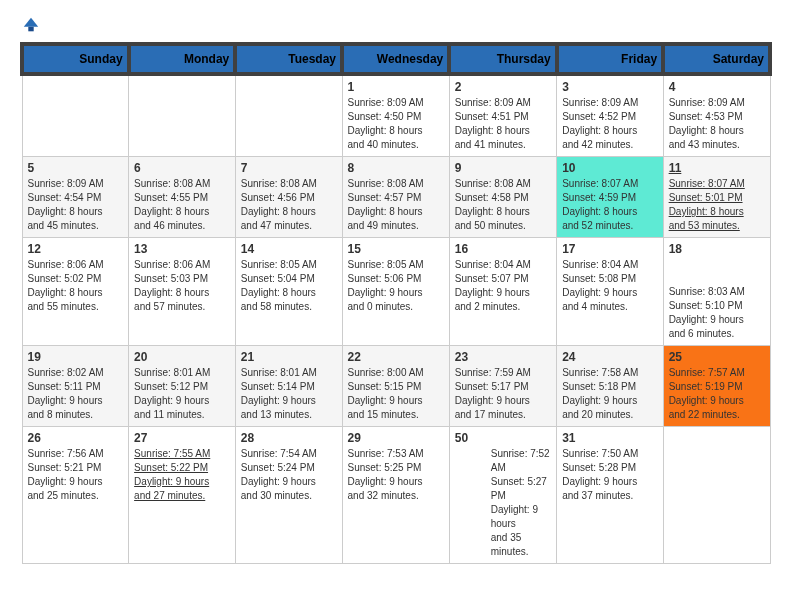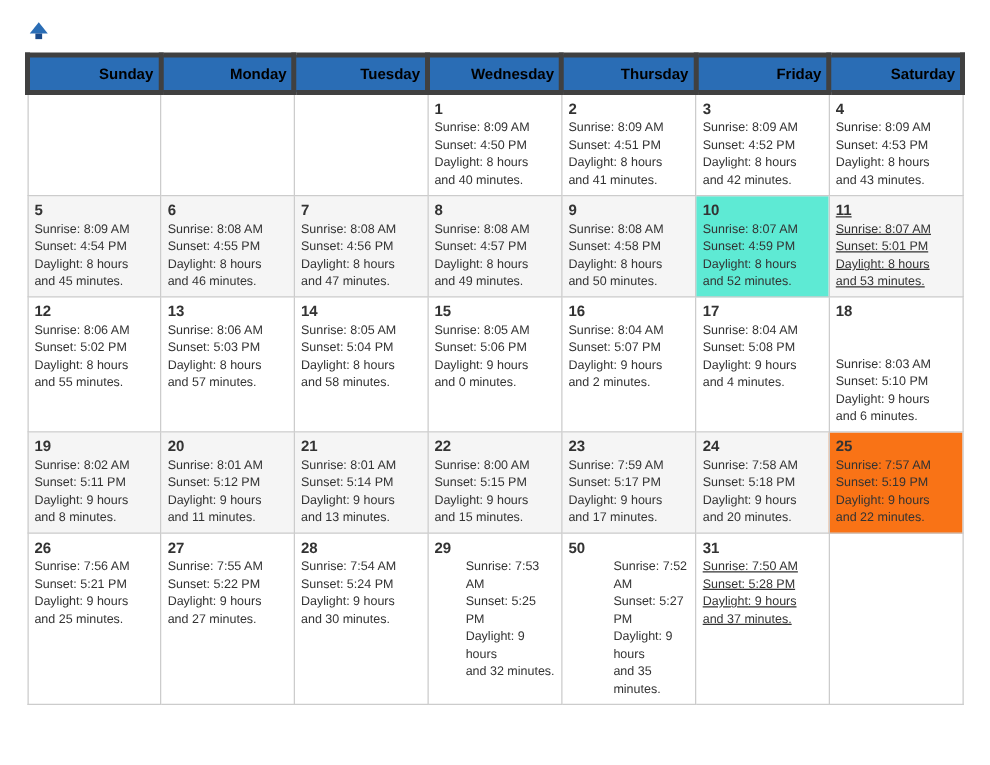--- a/index.html
+++ b/index.html
@@ -325,49 +325,49 @@
         <tr>
           <td>
             <div class="day-number">26</div>
             <div class="day-info" style="white-space: pre-line;">Sunrise: 7:56 AM
 Sunset: 5:21 PM
 Daylight: 9 hours
 and 25 minutes.</div>
           </td>
           <td>
             <div class="day-number">27</div>
-            <div class="day-info" style="white-space: pre-line;">Sunrise: 7:55 AM
+            <div class="day-info" style="white-space: pre-line; text-decoration: underline;">Sunrise: 7:55 AM
 Sunset: 5:22 PM
 Daylight: 9 hours
 and 27 minutes.</div>
           </td>
           <td>
             <div class="day-number">28</div>
             <div class="day-info" style="white-space: pre-line;">Sunrise: 7:54 AM
 Sunset: 5:24 PM
 Daylight: 9 hours
 and 30 minutes.</div>
           </td>
           <td>
             <div class="day-number">29</div>
-            <div class="day-info" style="white-space: pre-line; margin-left: 25px;">Sunrise: 7:53 AM
+            <div class="day-info" style="white-space: pre-line;">Sunrise: 7:53 AM
 Sunset: 5:25 PM
 Daylight: 9 hours
 and 32 minutes.</div>
           </td>
           <td>
             <div class="day-number">50</div>
             <div class="day-info" style="white-space: pre-line; margin-left: 36px;">Sunrise: 7:52 AM
 Sunset: 5:27 PM
 Daylight: 9 hours
 and 35 minutes.</div>
           </td>
           <td>
             <div class="day-number">31</div>
-            <div class="day-info" style="white-space: pre-line; text-decoration: underline;">Sunrise: 7:50 AM
+            <div class="day-info" style="white-space: pre-line;">Sunrise: 7:50 AM
 Sunset: 5:28 PM
 Daylight: 9 hours
 and 37 minutes.</div>
           </td>
           <td class="empty-cell"></td>
         </tr>
       </tbody>
   </table>
 </div>
 

